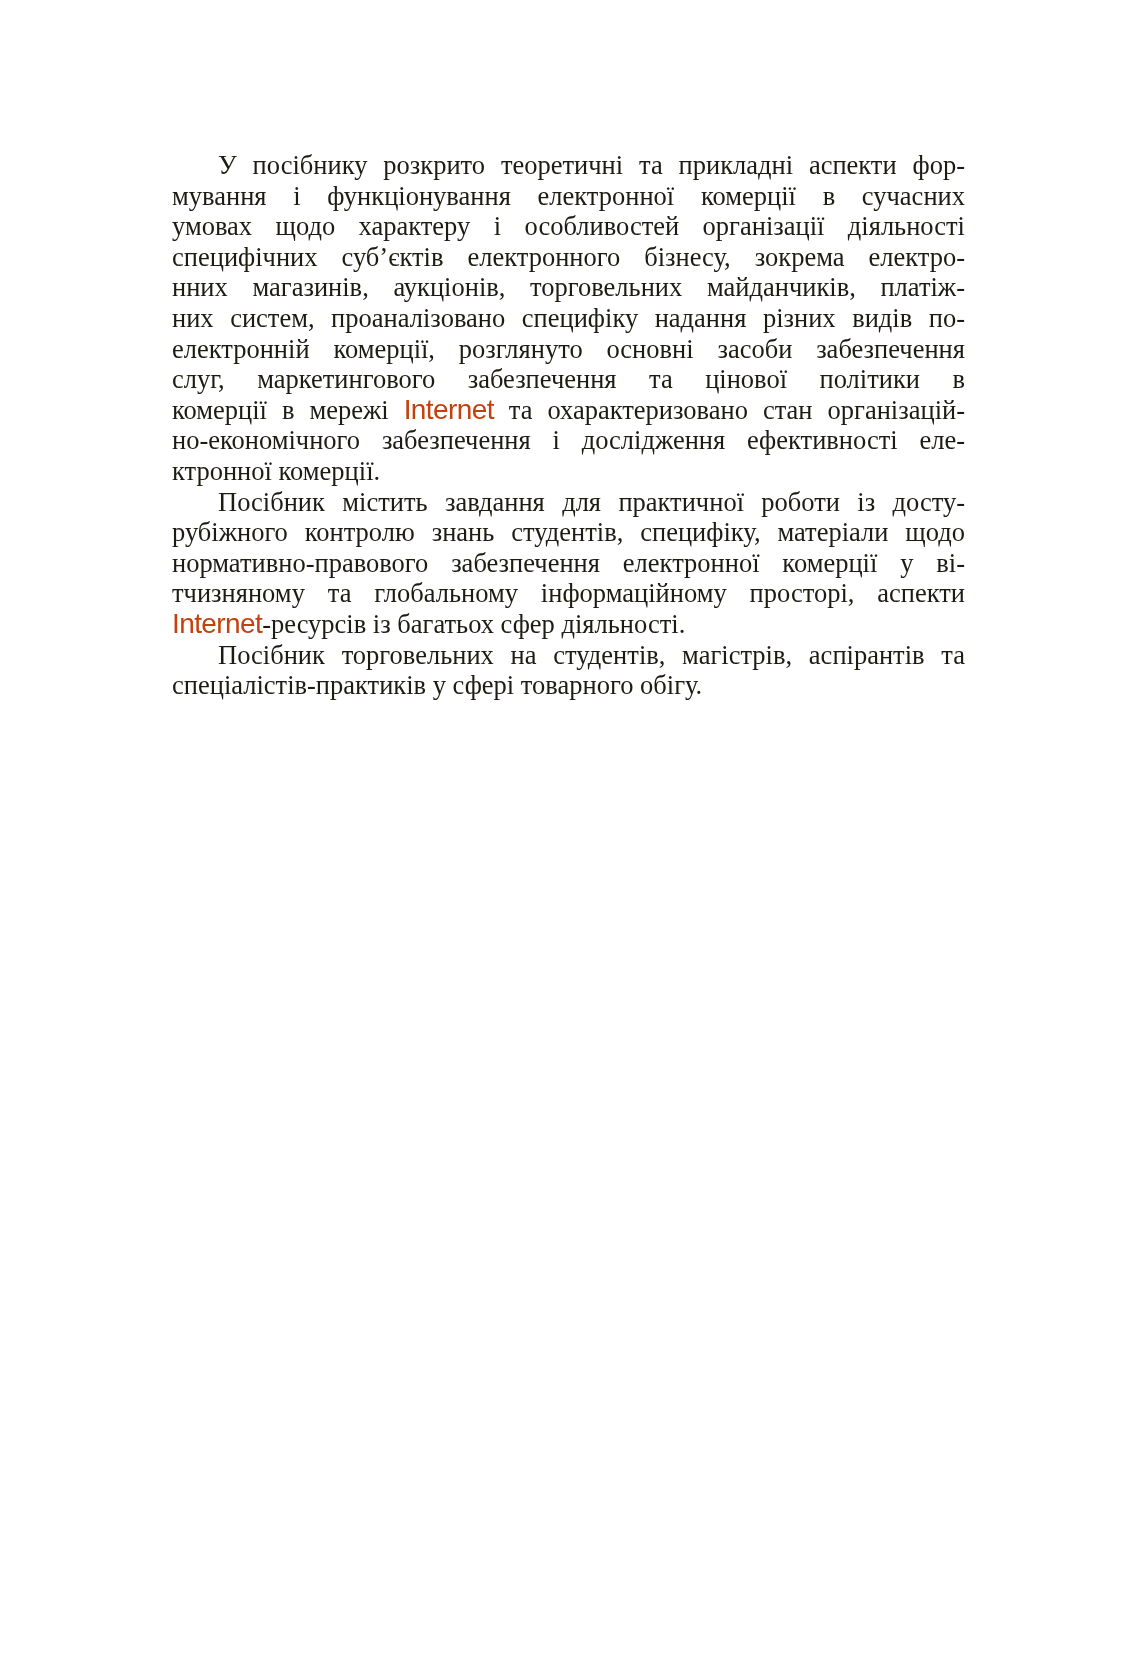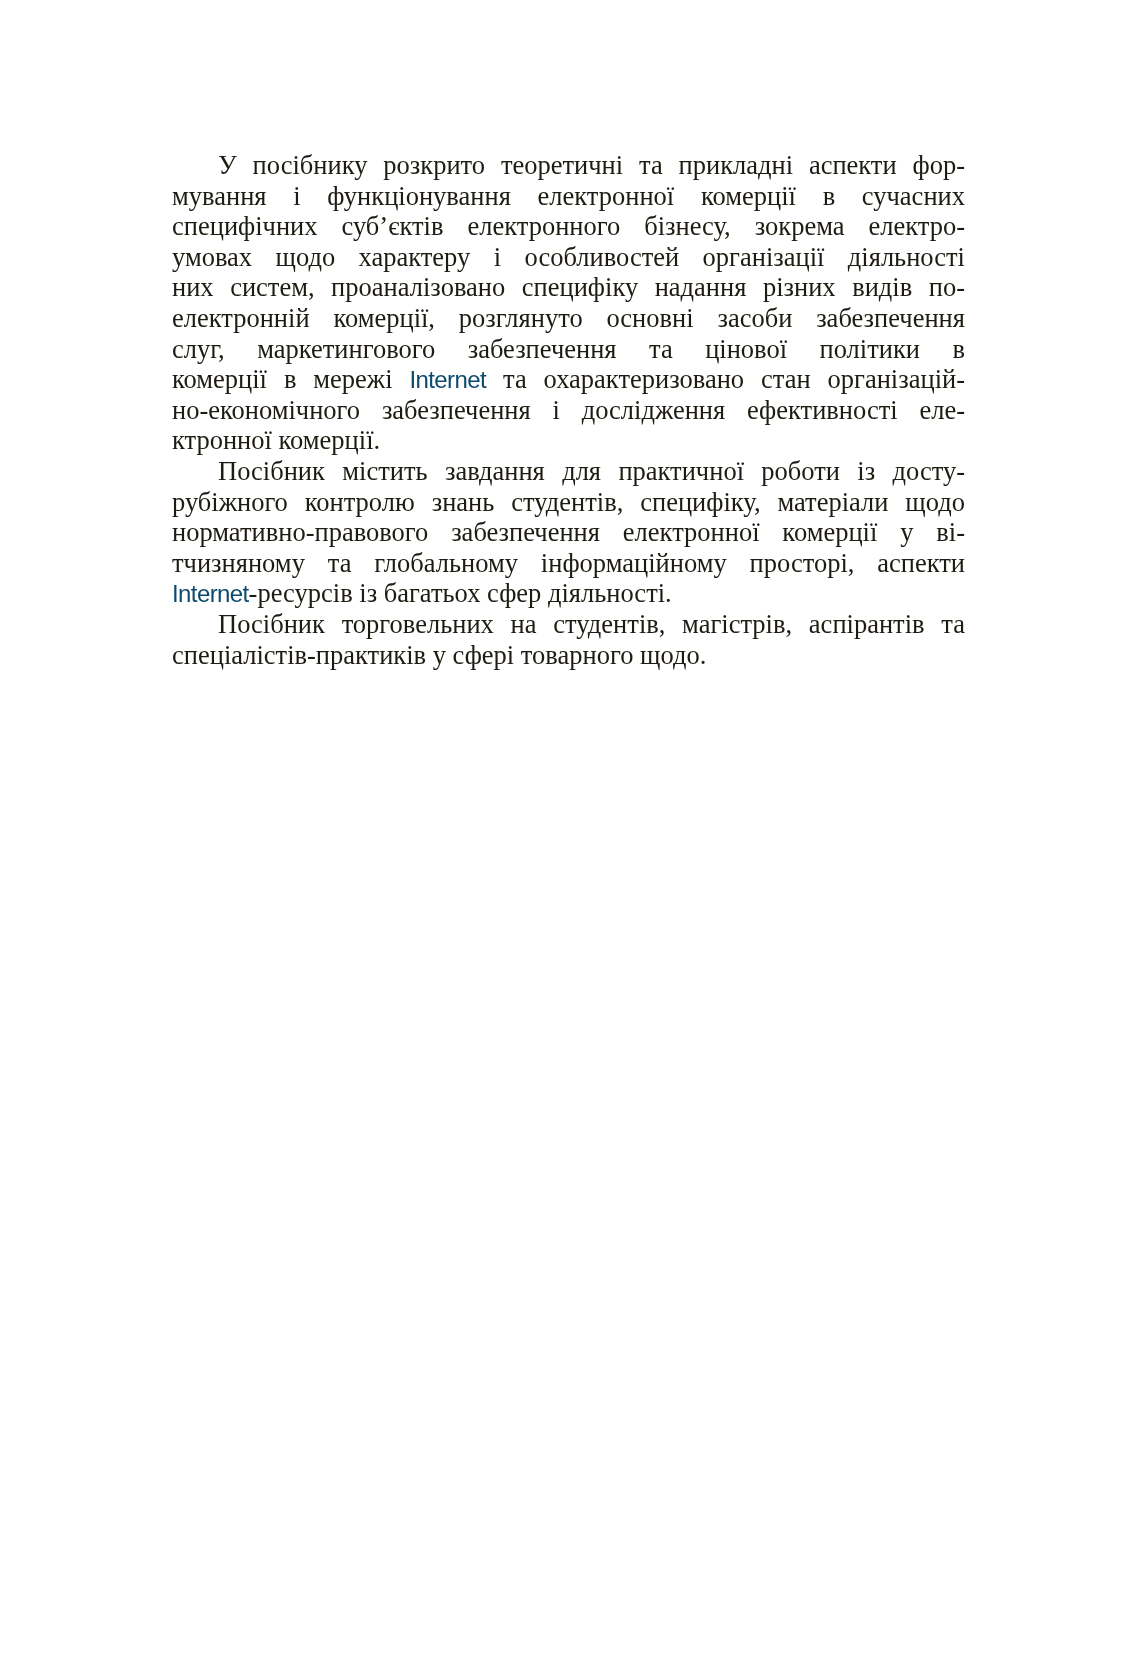--- a/index.html
+++ b/index.html
@@ -38,51 +38,52 @@
       height: 30.6px;
     }
     .line.last {
       text-align-last: left;
     }
     .line.indent {
       padding-left: 46px;
     }
     .term {
       font-family: "Liberation Sans", "DejaVu Sans", sans-serif;
-      font-size: 24px;
+      font-size: 28px;
       letter-spacing: -0.6px;
-      color: #0c4a6e;
+      color: #c2410c;
     }
   </style>
 </head>
 <body>
 
 <div class="page">
   <div class="text-block">
 
     <div>
       <span class="line indent">У посібнику розкрито теоретичні та прикладні аспекти фор-</span>
       <span class="line">мування і функціонування електронної комерції в сучасних</span>
+      <span class="line">умовах щодо характеру і особливостей організації діяльності</span>
       <span class="line">специфічних суб’єктів електронного бізнесу, зокрема електро-</span>
-      <span class="line">умовах щодо характеру і особливостей організації діяльності</span>
+      <span class="line">нних магазинів, аукціонів, торговельних майданчиків, платіж-</span>
       <span class="line">них систем, проаналізовано специфіку надання різних видів по-</span>
       <span class="line">електронній комерції, розглянуто основні засоби забезпечення</span>
       <span class="line">слуг, маркетингового забезпечення та цінової політики в</span>
       <span class="line"><span>комерції в мережі </span><span class="term">Internet</span><span> та охарактеризовано стан організацій-</span></span>
       <span class="line">но-економічного забезпечення і дослідження ефективності еле-</span>
       <span class="line last">ктронної комерції.</span>
     </div>
 
     <div>
       <span class="line indent">Посібник містить завдання для практичної роботи із досту-</span>
       <span class="line">рубіжного контролю знань студентів, специфіку, матеріали щодо</span>
       <span class="line">нормативно-правового забезпечення електронної комерції у ві-</span>
       <span class="line">тчизняному та глобальному інформаційному просторі, аспекти</span>
       <span class="line last"><span></span><span class="term">Internet</span><span>-ресурсів із багатьох сфер діяльності.</span></span>
     </div>
 
     <div>
       <span class="line indent">Посібник торговельних на студентів, магістрів, аспірантів та</span>
-      <span class="line last">спеціалістів-практиків у сфері товарного щодо.</span>
+      <span class="line last">спеціалістів-практиків у сфері товарного обігу.</span>
     </div>
 
   </div>
 </div>
 
 </body></html>

